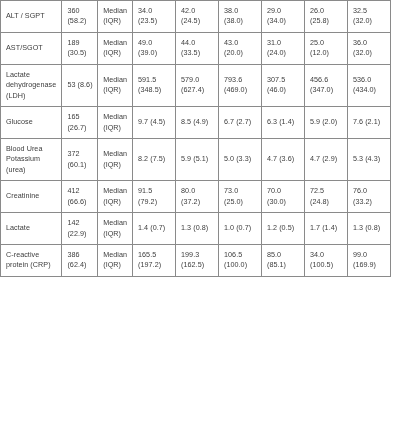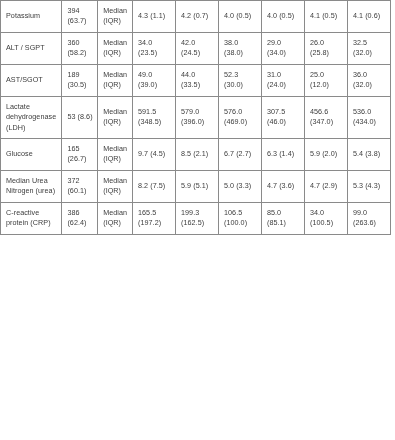--- a/index.html
+++ b/index.html
@@ -55,90 +55,101 @@
     <col class="c-stat">
     <col class="c-val">
     <col class="c-val">
     <col class="c-val">
     <col class="c-val">
     <col class="c-val">
     <col class="c-val">
   </colgroup>
   <tbody>
       <tr>
-        <td class="cell-name">Potassium</td>
-        <td class="cell-n">394 (63.7)</td>
-        <td class="cell-stat">Median (IQR)</td>
-        <td class="cell-val">4.3 (1.1)</td>
-        <td class="cell-val">4.2 (0.7)</td>
-        <td class="cell-val">4.0 (0.5)</td>
-        <td class="cell-val">4.0 (0.5)</td>
-        <td class="cell-val">4.1 (0.5)</td>
-        <td class="cell-val">4.1 (0.6)</td>
-      </tr>
-      <tr>
         <td class="cell-name">ALT / SGPT</td>
         <td class="cell-n">360 (58.2)</td>
         <td class="cell-stat">Median (IQR)</td>
         <td class="cell-val">34.0 (23.5)</td>
         <td class="cell-val">42.0 (24.5)</td>
         <td class="cell-val">38.0 (38.0)</td>
         <td class="cell-val">29.0 (34.0)</td>
         <td class="cell-val">26.0 (25.8)</td>
         <td class="cell-val">32.5 (32.0)</td>
       </tr>
       <tr>
         <td class="cell-name">AST/SGOT</td>
         <td class="cell-n">189 (30.5)</td>
         <td class="cell-stat">Median (IQR)</td>
         <td class="cell-val">49.0 (39.0)</td>
         <td class="cell-val">44.0 (33.5)</td>
-        <td class="cell-val">52.3 (30.0)</td>
+        <td class="cell-val">43.0 (20.0)</td>
         <td class="cell-val">31.0 (24.0)</td>
         <td class="cell-val">25.0 (12.0)</td>
         <td class="cell-val">36.0 (32.0)</td>
       </tr>
       <tr>
         <td class="cell-name">Lactate dehydrogenase (LDH)</td>
         <td class="cell-n">53 (8.6)</td>
         <td class="cell-stat">Median (IQR)</td>
         <td class="cell-val">591.5 (348.5)</td>
-        <td class="cell-val">579.0 (396.0)</td>
-        <td class="cell-val">576.0 (469.0)</td>
+        <td class="cell-val">579.0 (627.4)</td>
+        <td class="cell-val">793.6 (469.0)</td>
         <td class="cell-val">307.5 (46.0)</td>
         <td class="cell-val">456.6 (347.0)</td>
         <td class="cell-val">536.0 (434.0)</td>
       </tr>
       <tr>
         <td class="cell-name">Glucose</td>
         <td class="cell-n">165 (26.7)</td>
         <td class="cell-stat">Median (IQR)</td>
         <td class="cell-val">9.7 (4.5)</td>
-        <td class="cell-val">8.5 (2.1)</td>
+        <td class="cell-val">8.5 (4.9)</td>
         <td class="cell-val">6.7 (2.7)</td>
         <td class="cell-val">6.3 (1.4)</td>
         <td class="cell-val">5.9 (2.0)</td>
-        <td class="cell-val">5.4 (3.8)</td>
+        <td class="cell-val">7.6 (2.1)</td>
       </tr>
       <tr>
-        <td class="cell-name">Median Urea Nitrogen (urea)</td>
+        <td class="cell-name">Blood Urea Potassium (urea)</td>
         <td class="cell-n">372 (60.1)</td>
         <td class="cell-stat">Median (IQR)</td>
         <td class="cell-val">8.2 (7.5)</td>
         <td class="cell-val">5.9 (5.1)</td>
         <td class="cell-val">5.0 (3.3)</td>
         <td class="cell-val">4.7 (3.6)</td>
         <td class="cell-val">4.7 (2.9)</td>
         <td class="cell-val">5.3 (4.3)</td>
       </tr>
       <tr>
+        <td class="cell-name">Creatinine</td>
+        <td class="cell-n">412 (66.6)</td>
+        <td class="cell-stat">Median (IQR)</td>
+        <td class="cell-val">91.5 (79.2)</td>
+        <td class="cell-val">80.0 (37.2)</td>
+        <td class="cell-val">73.0 (25.0)</td>
+        <td class="cell-val">70.0 (30.0)</td>
+        <td class="cell-val">72.5 (24.8)</td>
+        <td class="cell-val">76.0 (33.2)</td>
+      </tr>
+      <tr>
+        <td class="cell-name">Lactate</td>
+        <td class="cell-n">142 (22.9)</td>
+        <td class="cell-stat">Median (IQR)</td>
+        <td class="cell-val">1.4 (0.7)</td>
+        <td class="cell-val">1.3 (0.8)</td>
+        <td class="cell-val">1.0 (0.7)</td>
+        <td class="cell-val">1.2 (0.5)</td>
+        <td class="cell-val">1.7 (1.4)</td>
+        <td class="cell-val">1.3 (0.8)</td>
+      </tr>
+      <tr>
         <td class="cell-name">C-reactive protein (CRP)</td>
         <td class="cell-n">386 (62.4)</td>
         <td class="cell-stat">Median (IQR)</td>
         <td class="cell-val">165.5 (197.2)</td>
         <td class="cell-val">199.3 (162.5)</td>
         <td class="cell-val">106.5 (100.0)</td>
         <td class="cell-val">85.0 (85.1)</td>
         <td class="cell-val">34.0 (100.5)</td>
-        <td class="cell-val">99.0 (263.6)</td>
+        <td class="cell-val">99.0 (169.9)</td>
       </tr>
     </tbody>
 </table>
 
 </body></html>

